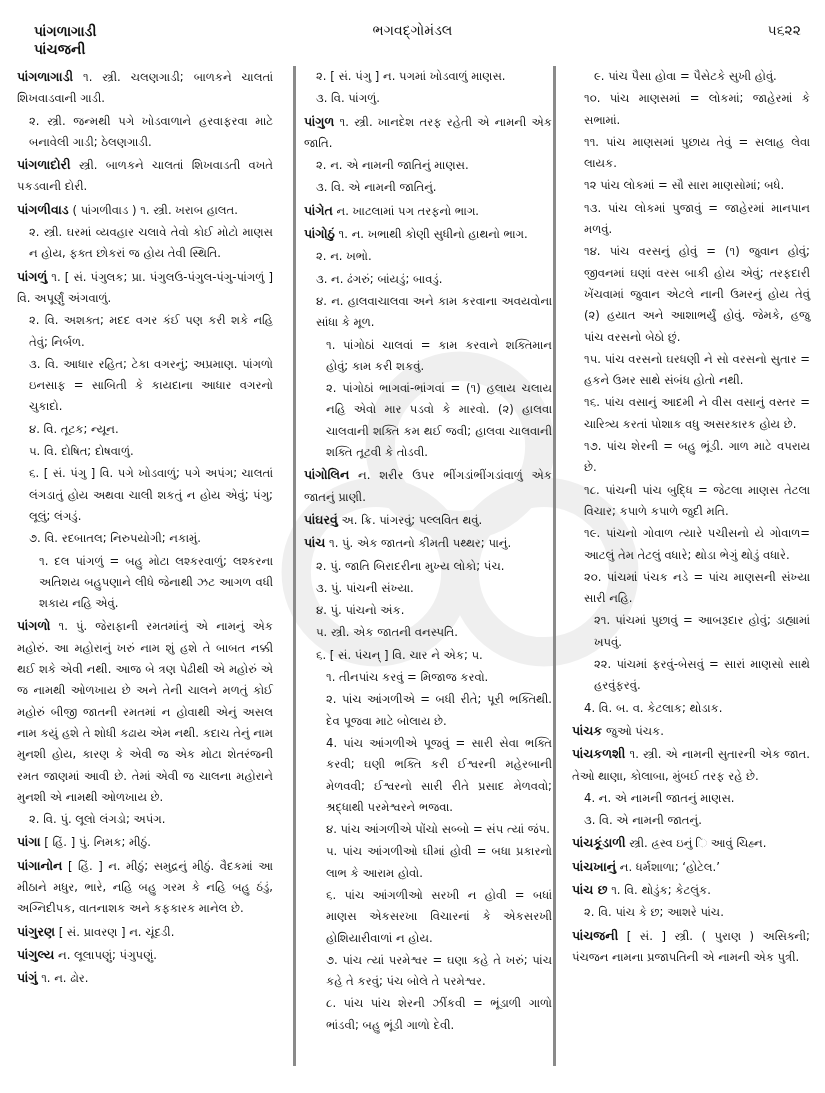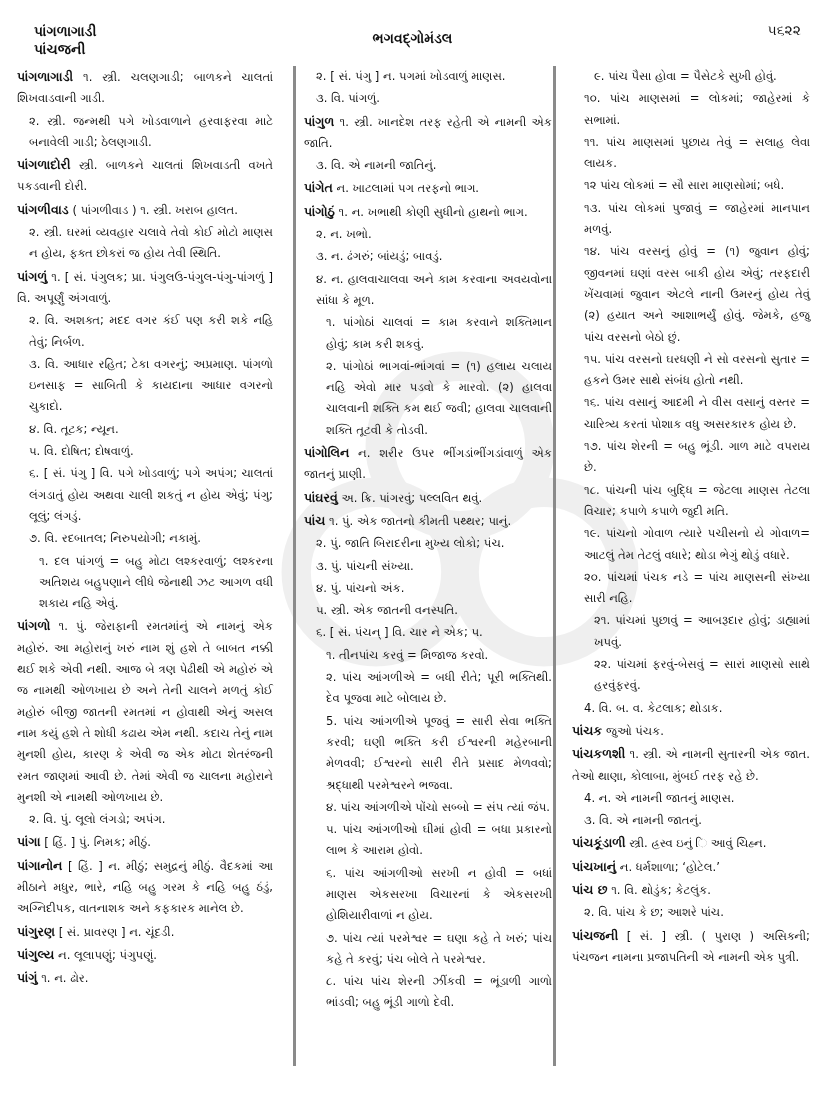--- a/index.html
+++ b/index.html
@@ -1,21 +1,21 @@
 <!DOCTYPE html>
 <html><head>
 <meta charset="utf-8">
 <style>
   html,body{margin:0;padding:0;background:#fff;}
   body{width:825px;height:1093px;position:relative;overflow:hidden;
        font-family:"DejaVu Sans","Liberation Sans",sans-serif;color:#111;}
   .watermark{position:absolute;left:250px;top:320px;width:420px;height:420px;pointer-events:none;opacity:0.06;}
   .hdr{position:absolute;top:22px;left:0;width:825px;height:40px;}
   .hdr .gw{position:absolute;left:34px;top:0;font-weight:bold;font-size:14px;line-height:18px;}
-  .hdr .title{position:absolute;left:0;width:825px;top:8px;text-align:center;font-weight:bold;font-size:14px;}
+  .hdr .title{position:absolute;left:0;width:825px;top:0;text-align:center;font-weight:normal;font-size:14px;}
   .hdr .pg{position:absolute;right:24px;top:0;font-weight:normal;font-size:14px;}
   .col{position:absolute;top:66px;font-size:11.6px;line-height:21.3px;}
   .c1{left:17px;width:256px;}
   .c2{left:304px;width:248px;}
   .c3{left:572px;width:238px;}
   .div{position:absolute;top:66px;width:3px;background:#8a8a8a;}
   .d1{left:293px;height:1000px;}
   .d2{left:553px;height:1000px;}
   .e{margin:0 0 1px 0;text-align:justify;}
   .hw{font-weight:bold;font-size:12.6px;}
@@ -64,39 +64,40 @@
     <div class="e"><span class="hw">પાંગા</span><span> [ હિં. ] પું. નિમક; મીઠું.</span></div>
     <div class="e"><span class="hw">પાંગાનોન</span><span> [ હિં. ] ન. મીઠું; સમુદ્રનું મીઠું. વૈદકમાં આ મીઠાને મધુર, ભારે, નહિ બહુ ગરમ કે નહિ બહુ ઠંડું, અગ્નિદીપક, વાતનાશક અને કફકારક માનેલ છે.</span></div>
     <div class="e"><span class="hw">પાંગુરણ</span><span> [ સં. પ્રાવરણ ] ન. ચૂંદડી.</span></div>
     <div class="e"><span class="hw">પાંગુલ્ય</span><span> ન. લૂલાપણું; પંગુપણું.</span></div>
     <div class="e"><span class="hw">પાંગું</span><span> ૧. ન. ઢોર.</span></div>
   </div>
 <div class="col c2">
     <div class="e s"><span>૨. [ સં. પંગુ ] ન. પગમાં ખોડવાળું માણસ.</span></div>
     <div class="e s"><span>૩. વિ. પાંગળું.</span></div>
     <div class="e"><span class="hw">પાંગુળ</span><span> ૧. સ્ત્રી. ખાનદેશ તરફ રહેતી એ નામની એક જાતિ.</span></div>
+    <div class="e s"><span>૨. ન. એ નામની જાતિનું માણસ.</span></div>
     <div class="e s"><span>૩. વિ. એ નામની જાતિનું.</span></div>
     <div class="e"><span class="hw">પાંગેત</span><span> ન. ખાટલામાં પગ તરફનો ભાગ.</span></div>
     <div class="e"><span class="hw">પાંગોઠું</span><span> ૧. ન. ખભાથી કોણી સુધીનો હાથનો ભાગ.</span></div>
     <div class="e s"><span>૨. ન. ખભો.</span></div>
     <div class="e s"><span>૩. ન. ઢંગરું; બાંયડું; બાવડું.</span></div>
     <div class="e s"><span>૪. ન. હાલવાચાલવા અને કામ કરવાના અવયવોના સાંધા કે મૂળ.</span></div>
     <div class="e ss"><span>૧. પાંગોઠાં ચાલવાં = કામ કરવાને શક્તિમાન હોવું; કામ કરી શકવું.</span></div>
     <div class="e ss"><span>૨. પાંગોઠાં ભાગવાં-ભાંગવાં = (૧) હલાય ચલાય નહિ એવો માર પડવો કે મારવો. (૨) હાલવા ચાલવાની શક્તિ કમ થઈ જવી; હાલવા ચાલવાની શક્તિ તૂટવી કે તોડવી.</span></div>
     <div class="e"><span class="hw">પાંગોલિન</span><span> ન. શરીર ઉપર ભીંગડાંભીંગડાંવાળું એક જાતનું પ્રાણી.</span></div>
     <div class="e"><span class="hw">પાંઘરવું</span><span> અ. ક્રિ. પાંગરવું; પલ્લવિત થવું.</span></div>
     <div class="e"><span class="hw">પાંચ</span><span> ૧. પું. એક જાતનો કીમતી પથ્થર; પાનું.</span></div>
     <div class="e s"><span>૨. પું. જાતિ બિરાદરીના મુખ્ય લોકો; પંચ.</span></div>
     <div class="e s"><span>૩. પું. પાંચની સંખ્યા.</span></div>
     <div class="e s"><span>૪. પું. પાંચનો અંક.</span></div>
     <div class="e s"><span>૫. સ્ત્રી. એક જાતની વનસ્પતિ.</span></div>
     <div class="e s"><span>૬. [ સં. પંચન્ ] વિ. ચાર ને એક; ૫.</span></div>
     <div class="e ss"><span>૧. તીનપાંચ કરવું = મિજાજ કરવો.</span></div>
     <div class="e ss"><span>૨. પાંચ આંગળીએ = બધી રીતે; પૂરી ભક્તિથી. દેવ પૂજવા માટે બોલાય છે.</span></div>
-    <div class="e ss"><span>5. પાંચ આંગળીએ પૂજવું = સારી સેવા ભક્તિ કરવી; ઘણી ભક્તિ કરી ઈશ્વરની મહેરબાની મેળવવી; ઈશ્વરનો સારી રીતે પ્રસાદ મેળવવો; શ્રદ્ધાથી પરમેશ્વરને ભજવા.</span></div>
+    <div class="e ss"><span>4. પાંચ આંગળીએ પૂજવું = સારી સેવા ભક્તિ કરવી; ઘણી ભક્તિ કરી ઈશ્વરની મહેરબાની મેળવવી; ઈશ્વરનો સારી રીતે પ્રસાદ મેળવવો; શ્રદ્ધાથી પરમેશ્વરને ભજવા.</span></div>
     <div class="e ss"><span>૪. પાંચ આંગળીએ પોંચો સબ્બો = સંપ ત્યાં જંપ.</span></div>
     <div class="e ss"><span>૫. પાંચ આંગળીઓ ઘીમાં હોવી = બધા પ્રકારનો લાભ કે આરામ હોવો.</span></div>
     <div class="e ss"><span>૬. પાંચ આંગળીઓ સરખી ન હોવી = બધાં માણસ એકસરખા વિચારનાં કે એકસરખી હોશિયારીવાળાં ન હોય.</span></div>
     <div class="e ss"><span>૭. પાંચ ત્યાં પરમેશ્વર = ઘણા કહે તે ખરું; પાંચ કહે તે કરવું; પંચ બોલે તે પરમેશ્વર.</span></div>
     <div class="e ss"><span>૮. પાંચ પાંચ શેરની ઝીંકવી = ભૂંડાળી ગાળો ભાંડવી; બહુ ભૂંડી ગાળો દેવી.</span></div>
   </div>
 <div class="col c3">
     <div class="e ss"><span>૯. પાંચ પૈસા હોવા = પૈસેટકે સુખી હોવું.</span></div>
     <div class="e s"><span>૧૦. પાંચ માણસમાં = લોકમાં; જાહેરમાં કે સભામાં.</span></div>
     <div class="e s"><span>૧૧. પાંચ માણસમાં પુછાય તેવું = સલાહ લેવા લાયક.</span></div>

